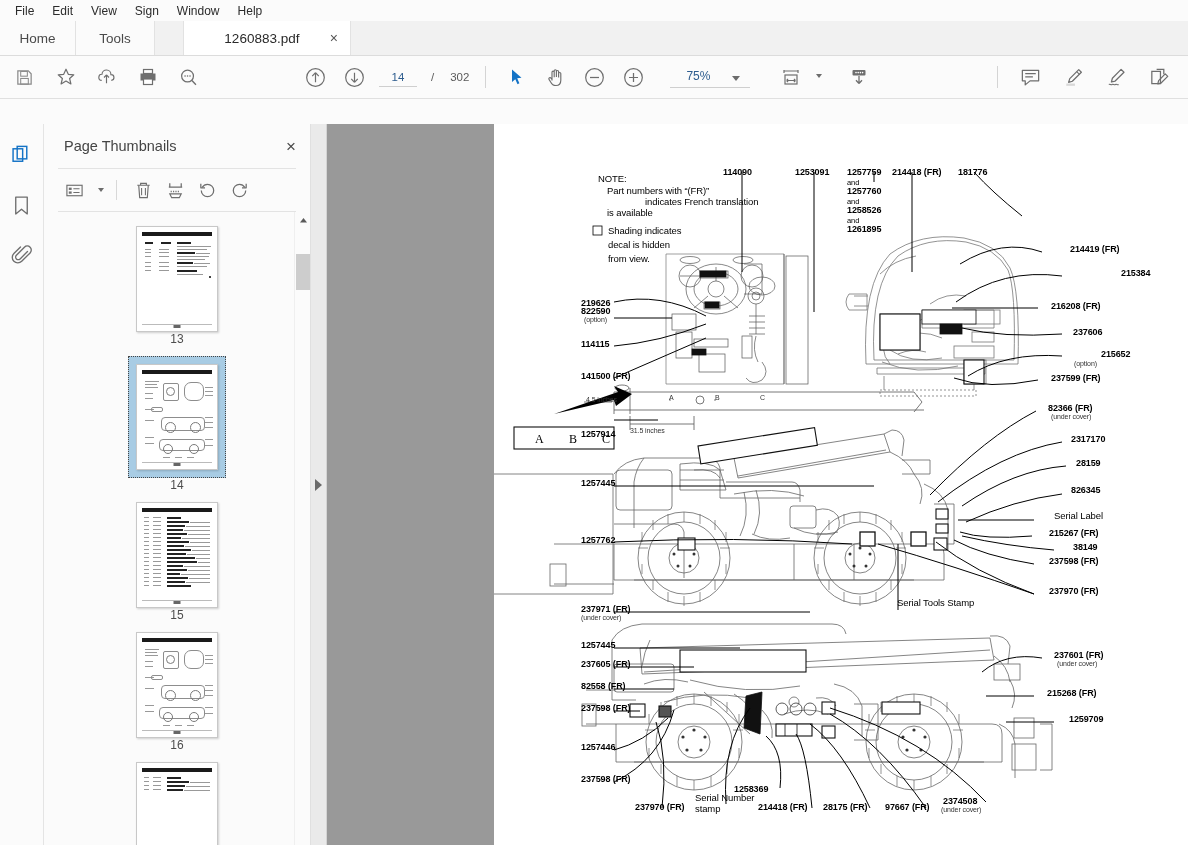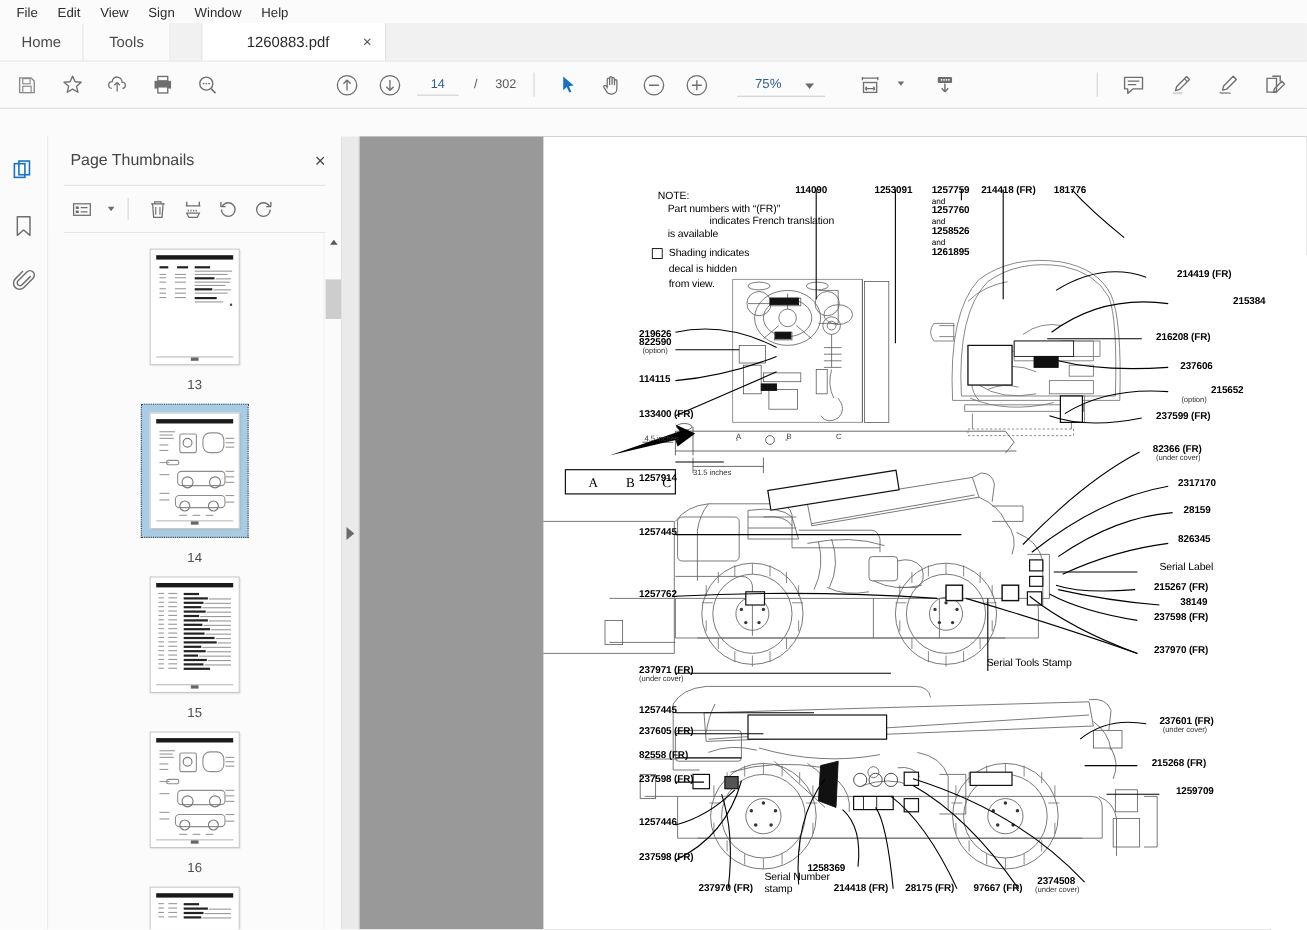--- a/index.html
+++ b/index.html
@@ -121,21 +121,21 @@
   .thumb-list { padding-top: 14px; display:flex; flex-direction: column; align-items:center; gap: 10px; }
   .thumb-item { display:flex; flex-direction:column; align-items:center; }
   .thumb-frame {
     width: 82px; height: 106px; background:#fff; border: 1px solid #c8c8c8;
     box-shadow: 1px 1px 2px rgba(0,0,0,.18); position: relative; overflow:hidden; cursor:pointer;
   }
   .thumb-item.selected .thumb-outer {
     background: #a8cce4; padding: 7px; border: 1px dotted #444;
   }
   .thumb-outer { padding: 0; }
-  .thumb-num { font-size: 12px; color: #4d4d4d; margin-top: 11px; }
+  .thumb-num { font-size: 12px; color: #4d4d4d; margin-top: 0; }
 
   
   .mini { position:absolute; inset:0; }
   .mini .hdr { position:absolute; left:5px; right:5px; top:5px; height:4px; background:#1a1a1a; }
   .mini .ftr { position:absolute; left:5px; right:5px; bottom:6px; height:1px; background:#bbb; }
   .mini .ftrnum { position:absolute; left:50%; bottom:3px; transform:translateX(-50%); width:7px; height:3px; background:#666; }
   .mini-line { position:absolute; height:1.2px; background:#999; }
   .mini-bold { position:absolute; height:2px; background:#222; }
   .mini-dot { position:absolute; width:2px; height:2px; background:#444; }
   .mini-blob { position:absolute; border:1px solid #8d8d8d; border-radius:2px; }
@@ -962,21 +962,21 @@
           <div class="lbl" style="left:353px; top:81px;">1258526</div>
           <div class="lbl and" style="left:353px; top:92px;">and</div>
           <div class="lbl" style="left:353px; top:100px;">1261895</div>
           <div class="lbl" style="left:398px; top:43px;">214418 (FR)</div>
           <div class="lbl" style="left:464px; top:43px;">181776</div>
 
           <div class="lbl" style="left:87px; top:174px;">219626</div>
           <div class="lbl" style="left:87px; top:182px;">822590</div>
           <div class="lbl sub" style="left:90px; top:192px;">(option)</div>
           <div class="lbl" style="left:87px; top:215px;">114115</div>
-          <div class="lbl" style="left:87px; top:247px;">133400 (FR)</div>
+          <div class="lbl" style="left:87px; top:247px;">141500 (FR)</div>
 
           <div class="lbl" style="left:560px; top:120px;margin-left:16px;">214419 (FR)</div>
           <div class="lbl" style="left:579px; top:144px;margin-left:48px;">215384</div>
           <div class="lbl" style="left:557px; top:177px;">216208 (FR)</div>
           <div class="lbl" style="left:579px; top:203px;">237606</div>
           <div class="lbl" style="left:579px; top:225px;margin-left:28px;">215652</div>
           <div class="lbl sub" style="left:580px; top:236px;">(option)</div>
           <div class="lbl" style="left:557px; top:249px;">237599 (FR)</div>
 
           <div class="lbl" style="left:87px; top:305px;">1257914</div>

